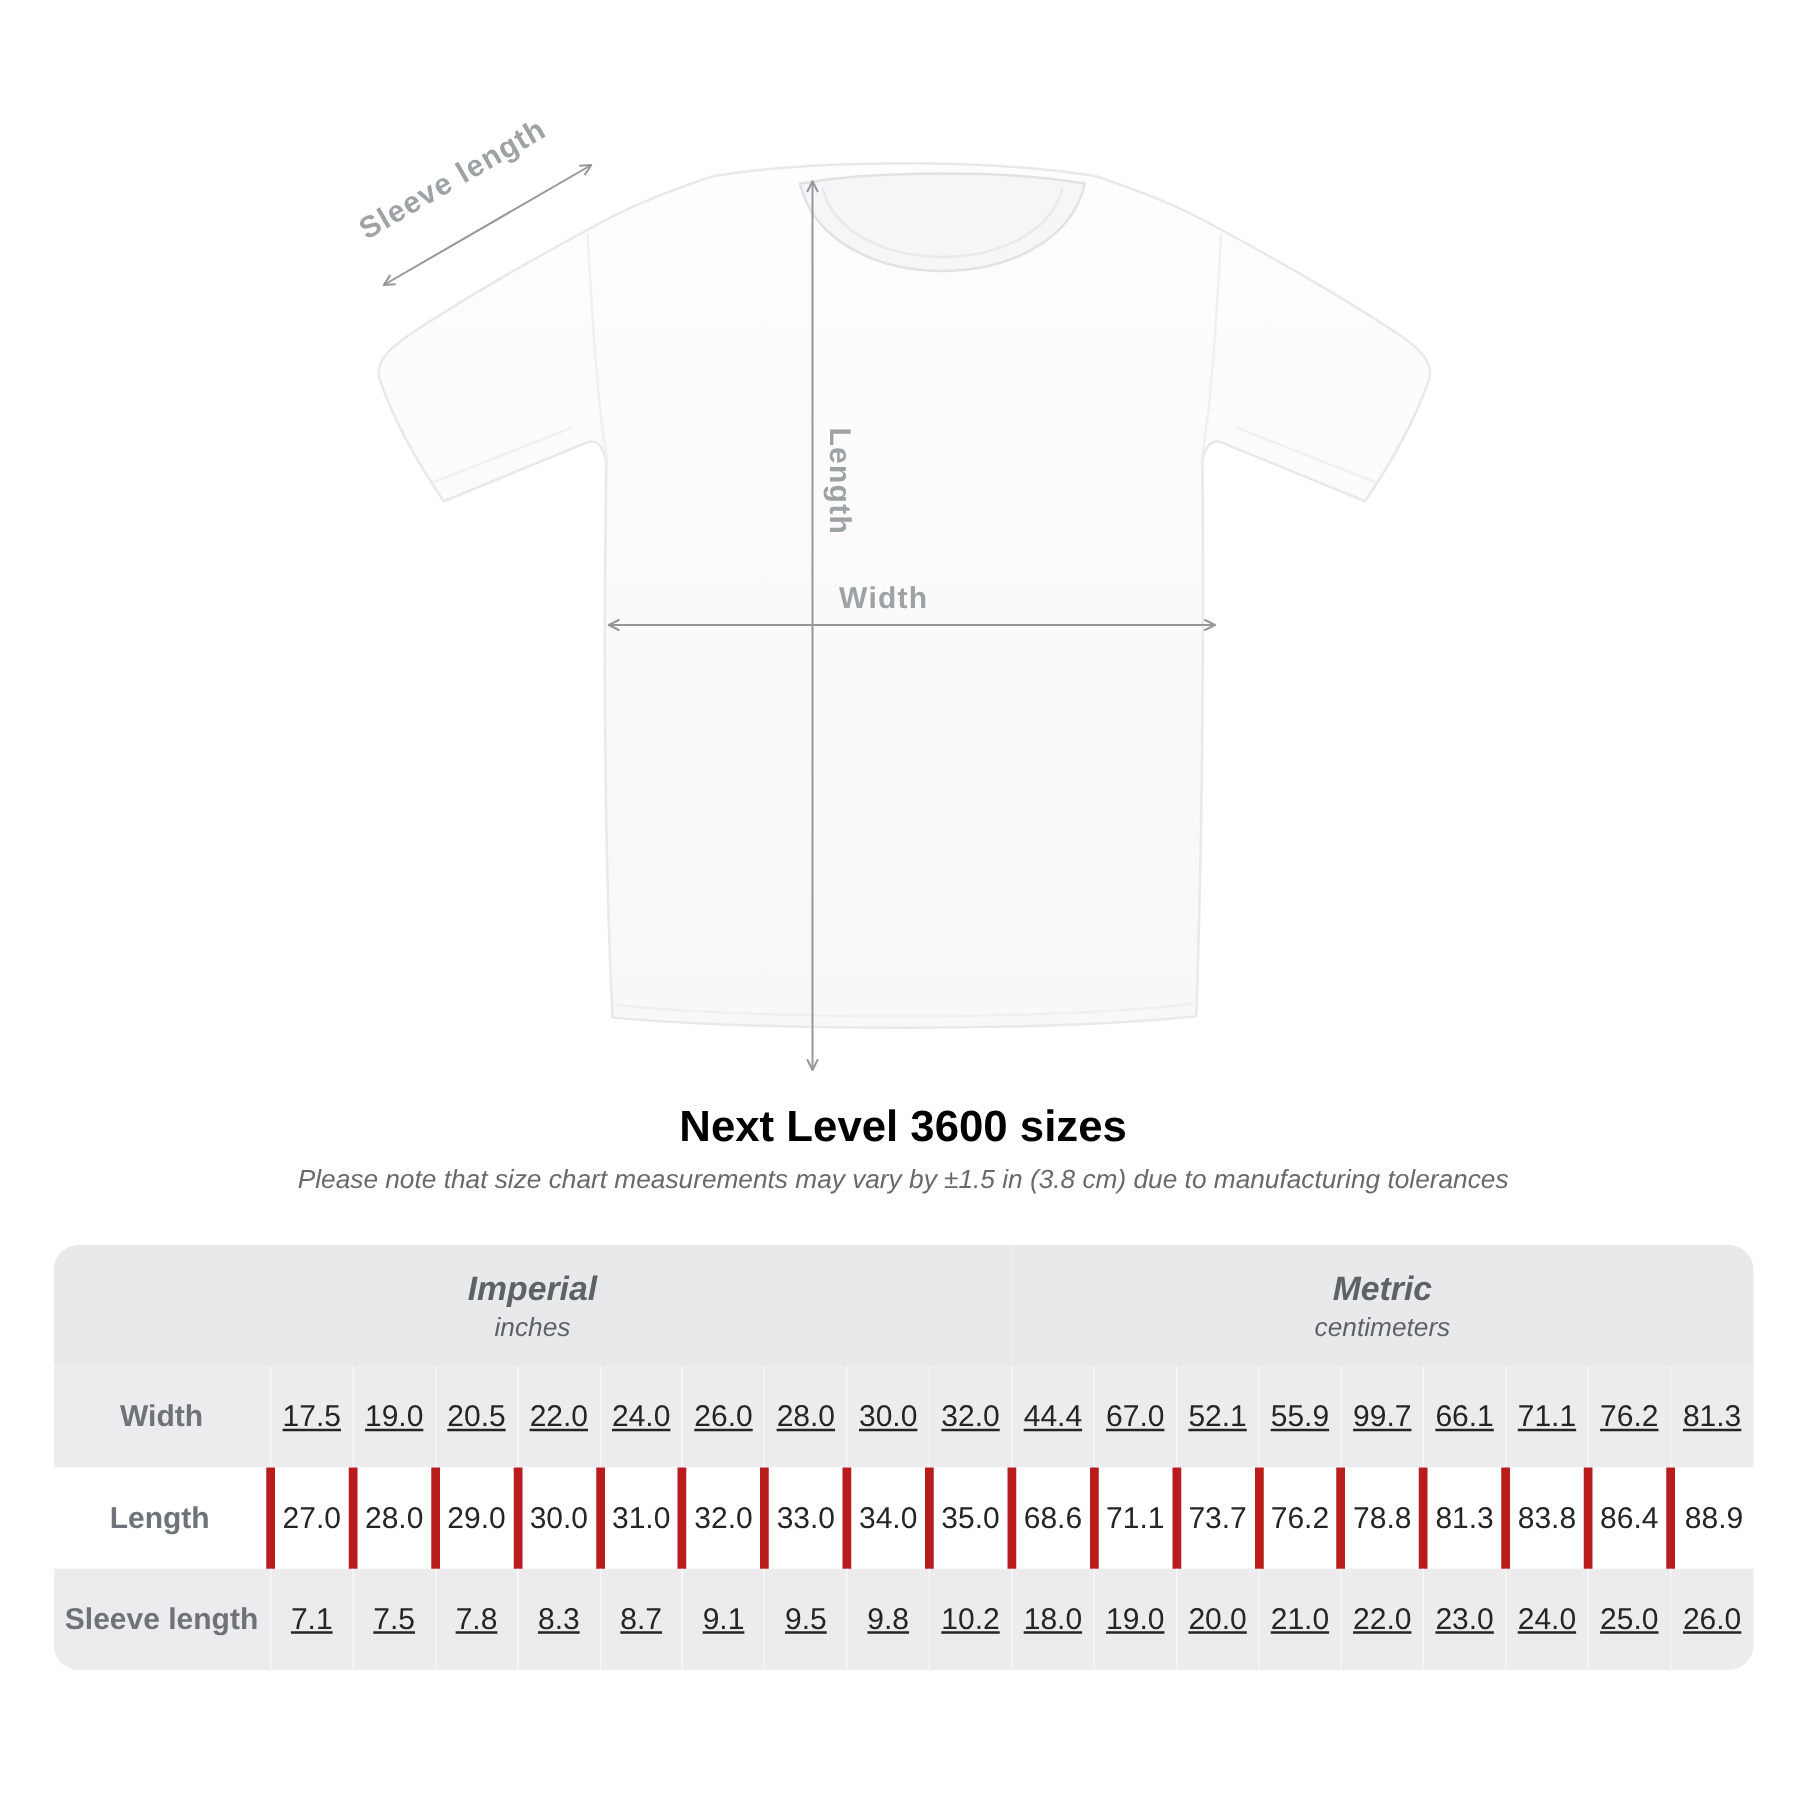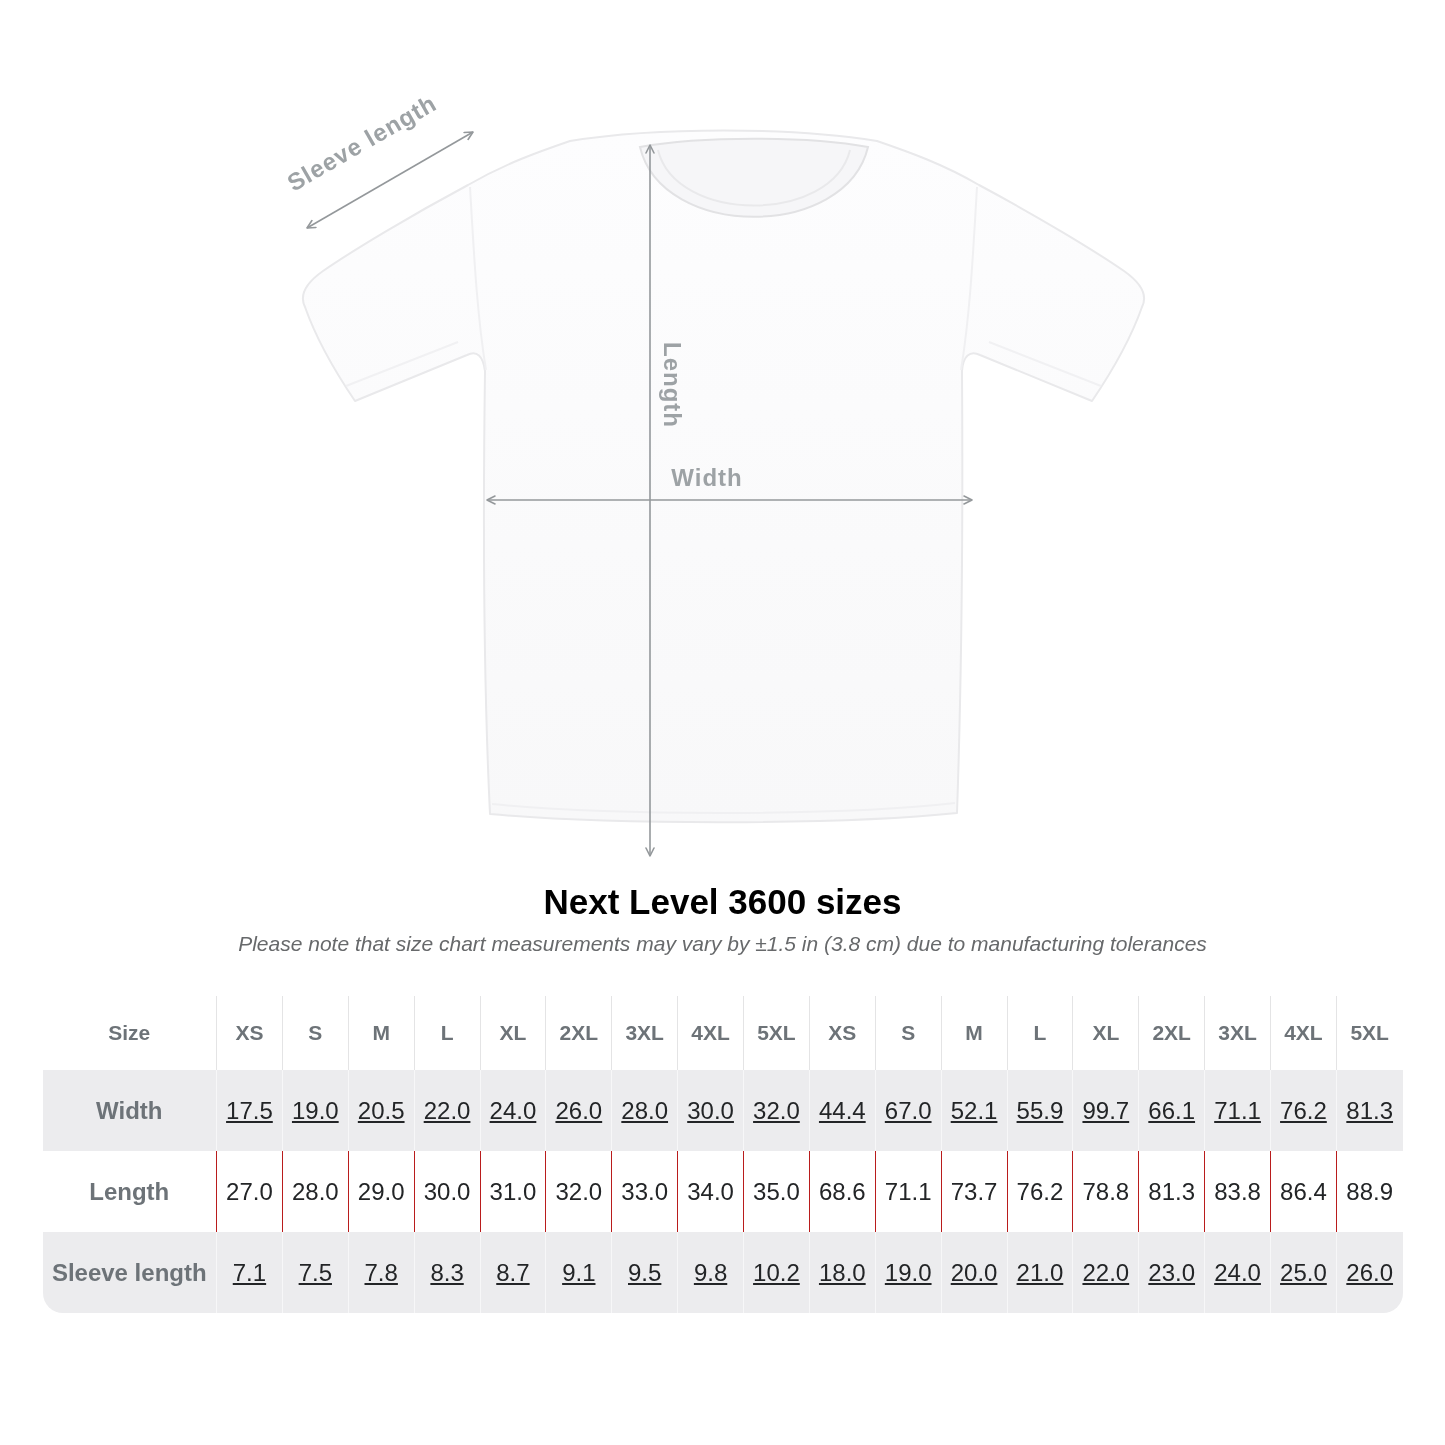--- a/index.html
+++ b/index.html
@@ -20,21 +20,21 @@
   .g-unit{font-size:21px;font-style:italic;color:#5d6266;margin-top:4px;}
 
   tr.size-row th{background:#ffffff;height:74px;font-size:21px;font-weight:bold;color:#6d7378;text-align:center;padding:0;}
   tr.size-row th + th{border-left:1px solid #e4e4e5;}
 
   tr.data-row td{height:81px;font-size:24px;color:#232527;text-align:center;vertical-align:middle;padding:0;}
   tr.data-row td.row-label{font-weight:bold;color:#6d7378;}
   tr.stripe td{background:#ececee;}
   tr.stripe td + td{border-left:1px solid #f7f7f8;text-decoration:underline;}
   tr.plain td{background:#ffffff;}
-  tr.plain td + td{border-left:1px solid #b91c1c;}
+  tr.plain td + td{border-left:7px solid #b91c1c;}
 </style>
 </head>
 <body>
 
 <div class="diagram">
   <svg width="1445" height="868" viewBox="0 0 1445 868">
     <defs>
       <marker id="ah" markerWidth="12" markerHeight="12" refX="9" refY="5" orient="auto-start-reverse" markerUnits="userSpaceOnUse">
         <path d="M1,1 L9,5 L1,9" fill="none" stroke="#94989b" stroke-width="1.6" stroke-linecap="round" stroke-linejoin="round"></path>
       </marker>
@@ -108,40 +108,29 @@
         <col>
         <col>
         <col>
         <col>
         <col>
         <col>
         <col>
         <col>
     </colgroup>
     <tbody>
-      <tr class="size-row">
-        <th>Size</th>
-        <th>XS</th>
-        <th>S</th>
-        <th>M</th>
-        <th>L</th>
-        <th>XL</th>
-        <th>2XL</th>
-        <th>3XL</th>
-        <th>4XL</th>
-        <th>5XL</th>
-        <th>XS</th>
-        <th>S</th>
-        <th>M</th>
-        <th>L</th>
-        <th>XL</th>
-        <th>2XL</th>
-        <th>3XL</th>
-        <th>4XL</th>
-        <th>5XL</th>
+      <tr class="group-row">
+        <td colspan="10">
+          <div class="g-label">Imperial</div>
+          <div class="g-unit">inches</div>
+        </td>
+        <td colspan="9">
+          <div class="g-label">Metric</div>
+          <div class="g-unit">centimeters</div>
+        </td>
       </tr>
       <tr class="data-row stripe">
         <td class="row-label">Width</td>
         <td>17.5</td>
         <td>19.0</td>
         <td>20.5</td>
         <td>22.0</td>
         <td>24.0</td>
         <td>26.0</td>
         <td>28.0</td>

